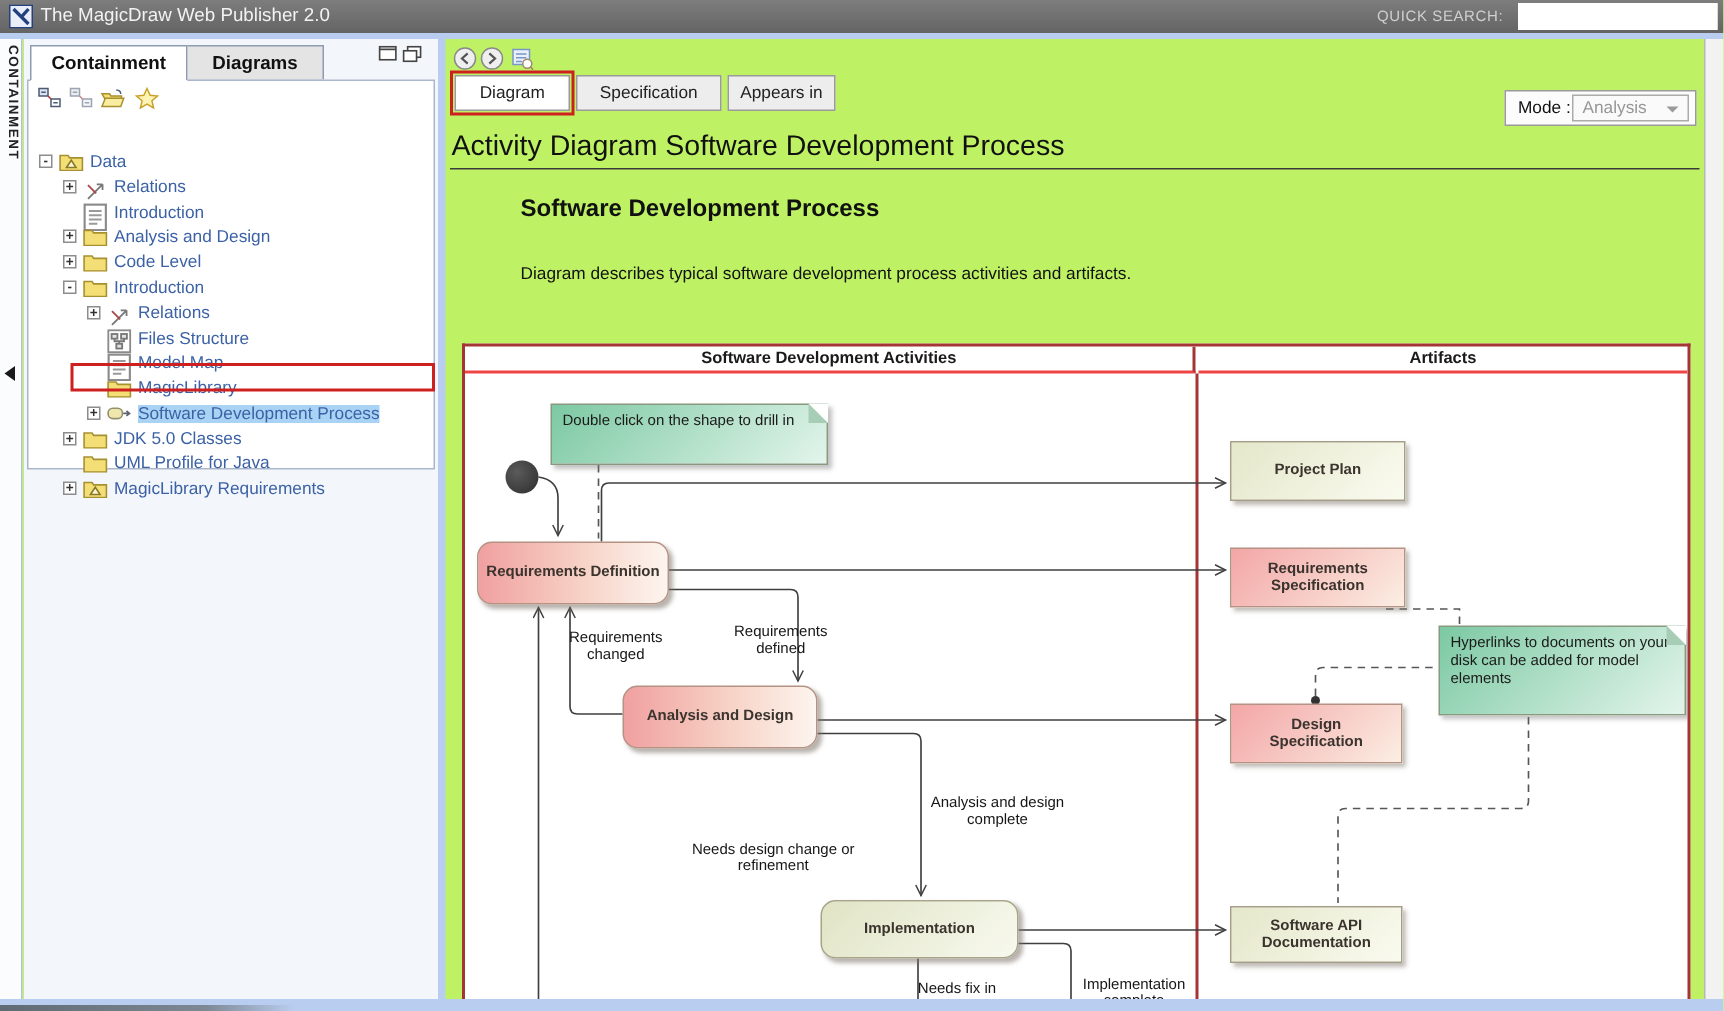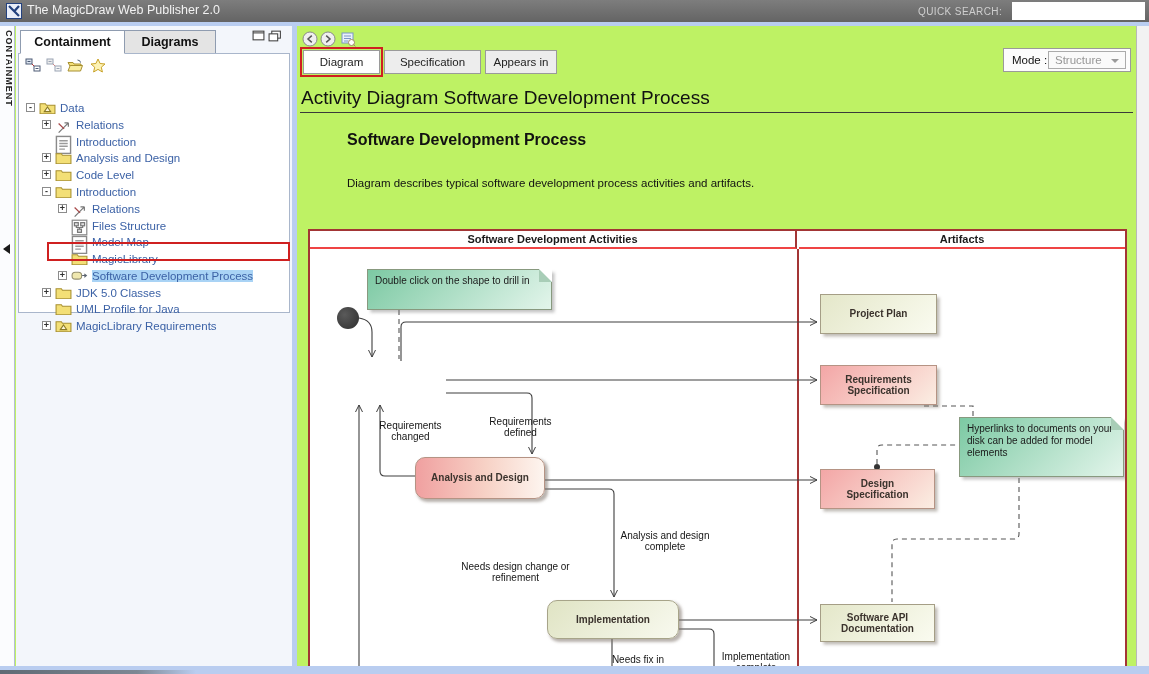--- a/index.html
+++ b/index.html
@@ -41,21 +41,21 @@
   .trow .tlabel { white-space:nowrap; }
   .lv0 { padding-left:6px; } .lv1 { padding-left:22px; } .lv2 { padding-left:38px; }
   .trow.sel .tlabel { background:#a9d3f5; }
   .red-box { position:absolute; border:2px solid #cf2020; z-index:5; pointer-events:none; }
 
   
   .main-ico { position:absolute; width:16px; height:16px; }
   .m-tab { position:absolute; top:50px; height:24px; font-size:11.5px; color:#222; background:#ededed;
     border:1px solid #9a9a9a; display:flex; align-items:center; justify-content:center; cursor:default; }
   .m-tab.active { background:#fff; }
-  .mode-box { position:absolute; left:1003px; top:48px; width:128px; height:24px; border:1px solid #9a9a9a;
+  .mode-box { position:absolute; left:1003px; top:60px; width:128px; height:24px; border:1px solid #9a9a9a;
     background:#fcfcfc; display:flex; align-items:center; font-size:11.5px; color:#111; padding-left:8px; }
   .mode-select { position:absolute; left:44px; top:2px; width:78px; height:18px; border:1px solid #ababab;
     background:#fafafa; color:#979797; font-size:11.5px; display:flex; align-items:center; padding-left:6px; }
   .mode-arrow { position:absolute; right:6px; top:7px; width:0; height:0;
     border-left:4px solid transparent; border-right:4px solid transparent; border-top:4px solid #9a9a9a; }
   .page-heading { position:absolute; left:301px; top:87px; font-size:19px; color:#111; }
   .heading-rule { position:absolute; left:300px; top:112px; width:833px; height:1px; background:#3a3a3a; }
   .sub-heading { position:absolute; left:347px; top:131px; font-size:16px; font-weight:bold; color:#111; }
   .description { position:absolute; left:347px; top:177px; font-size:11.5px; color:#111; }
 
@@ -285,21 +285,21 @@
   </svg>
 
   <div class="m-tab active" style="left:303px;width:77px">Diagram</div>
   <div class="m-tab" style="left:384px;width:97px">Specification</div>
   <div class="m-tab" style="left:485px;width:72px">Appears in</div>
   <div class="red-box" style="left:300px;top:47px;width:83px;height:30px"></div>
 
   <div class="mode-box">
     <span>Mode :</span>
     <div class="mode-select">
-      <span>Structure</span>
+      <span>Analysis</span>
       <span class="mode-arrow"></span>
     </div>
   </div>
 
   <div class="page-heading">Activity Diagram Software Development Process</div>
   <div class="heading-rule"></div>
   <div class="sub-heading">Software Development Process</div>
   <div class="description">Diagram describes typical software development process activities and artifacts.</div>
 
   <div class="dtable">
@@ -333,20 +333,21 @@
         <path d="M 709 247 L 709 303 Q 709 308 704 308 L 587 308 Q 582 308 582 313 L 582 371"></path>
       </g>
       <circle cx="567" cy="236" r="3" fill="#333"></circle>
     </svg>
 
     <div class="note" style="left:57px;top:38px;width:185px;height:41px">
       <span>Double click on the shape to drill in</span>
     </div>
     <div class="initial" style="left:27px;top:76px"></div>
 
+    <div class="act" style="left:8px;top:130px;width:128px;height:42px">Requirements Definition</div>
     <div class="act" style="left:105px;top:226px;width:130px;height:42px">Analysis and Design</div>
     <div class="act olive" style="left:237px;top:369px;width:132px;height:39px">Implementation</div>
 
     <div class="art yellow" style="left:510px;top:63px;width:117px;height:40px">Project Plan</div>
     <div class="art pink" style="left:510px;top:134px;width:117px;height:40px">Requirements Specification</div>
     <div class="art pink" style="left:510px;top:238px;width:115px;height:40px">Design Specification</div>
     <div class="art yellow" style="left:510px;top:373px;width:115px;height:38px">Software API Documentation</div>
 
     <div class="note" style="left:649px;top:186px;width:165px;height:60px">
       <span>Hyperlinks to documents on your disk can be added for model elements</span>

